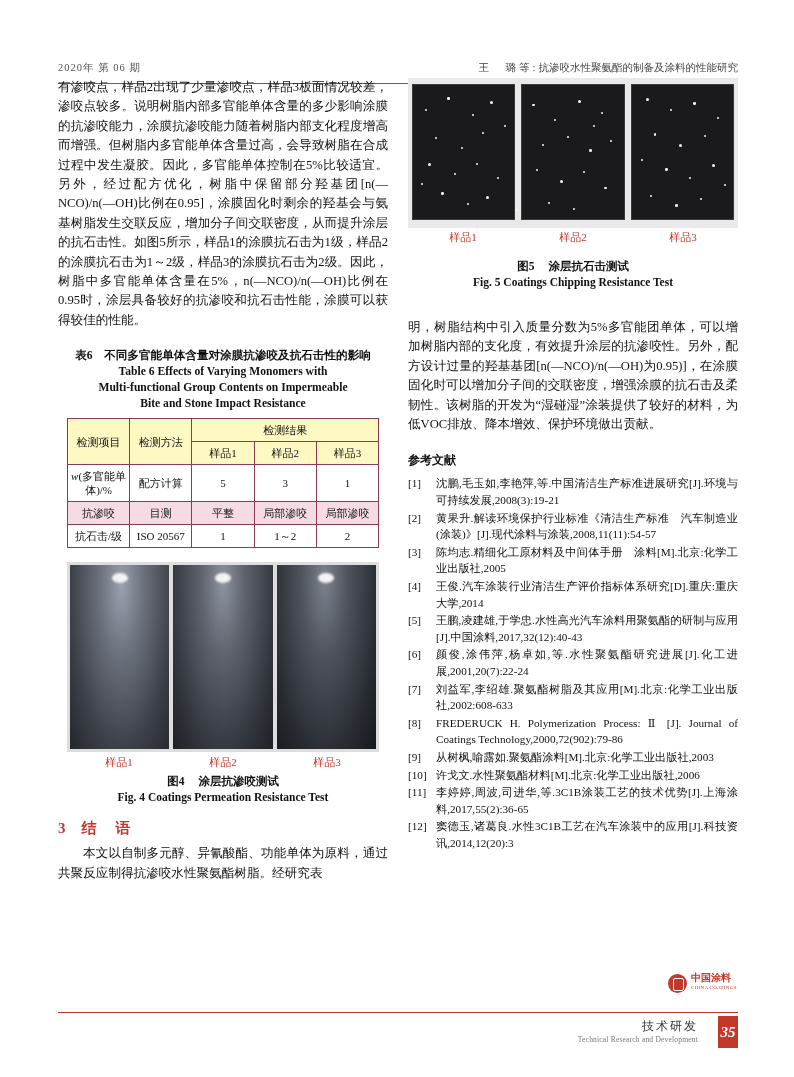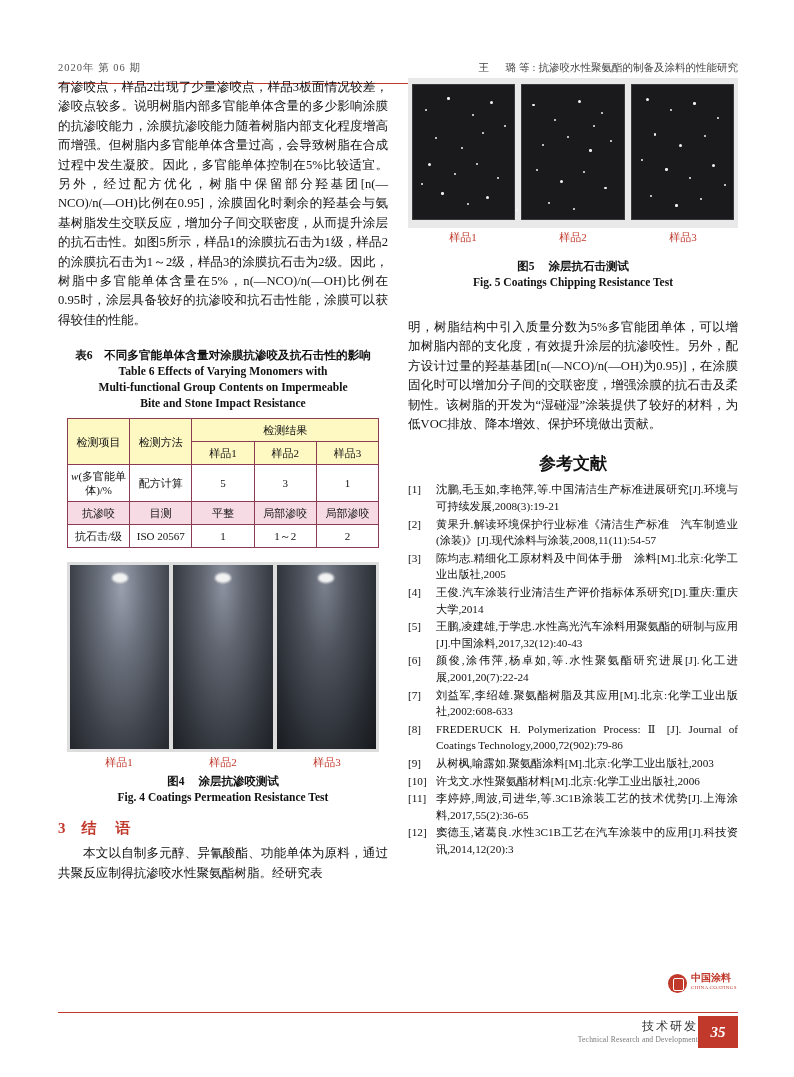--- a/index.html
+++ b/index.html
@@ -217,22 +217,22 @@
     font-size: 15px;
     font-weight: bold;
     color: #c0392b;
     letter-spacing: 2px;
   }
   .sec-head .num { margin-right: 14px; }
 
   
   .ref-title {
     width: 330px;
-    text-align: center;
-    font-size: 17px;
+    text-align: left;
+    font-size: 12px;
     font-weight: bold;
     margin: 18px 0 6px 0;
   }
   .ref-list {
     font-size: 11.2px;
     line-height: 16.6px;
   }
   .ref-item {
     display: flex;
     margin-bottom: 1px;
@@ -305,21 +305,21 @@
     right: 40px;
     top: 23px;
     font-size: 7.5px;
     color: #777;
     letter-spacing: .2px;
   }
   .page-badge {
     position: absolute;
     right: 0;
     top: 4px;
-    width: 40px;
+    width: 20px;
     height: 32px;
     background: #c0392b;
     color: #fff;
     font-size: 15px;
     font-weight: bold;
     display: flex;
     align-items: center;
     justify-content: center;
     font-style: italic;
     text-align: right;

